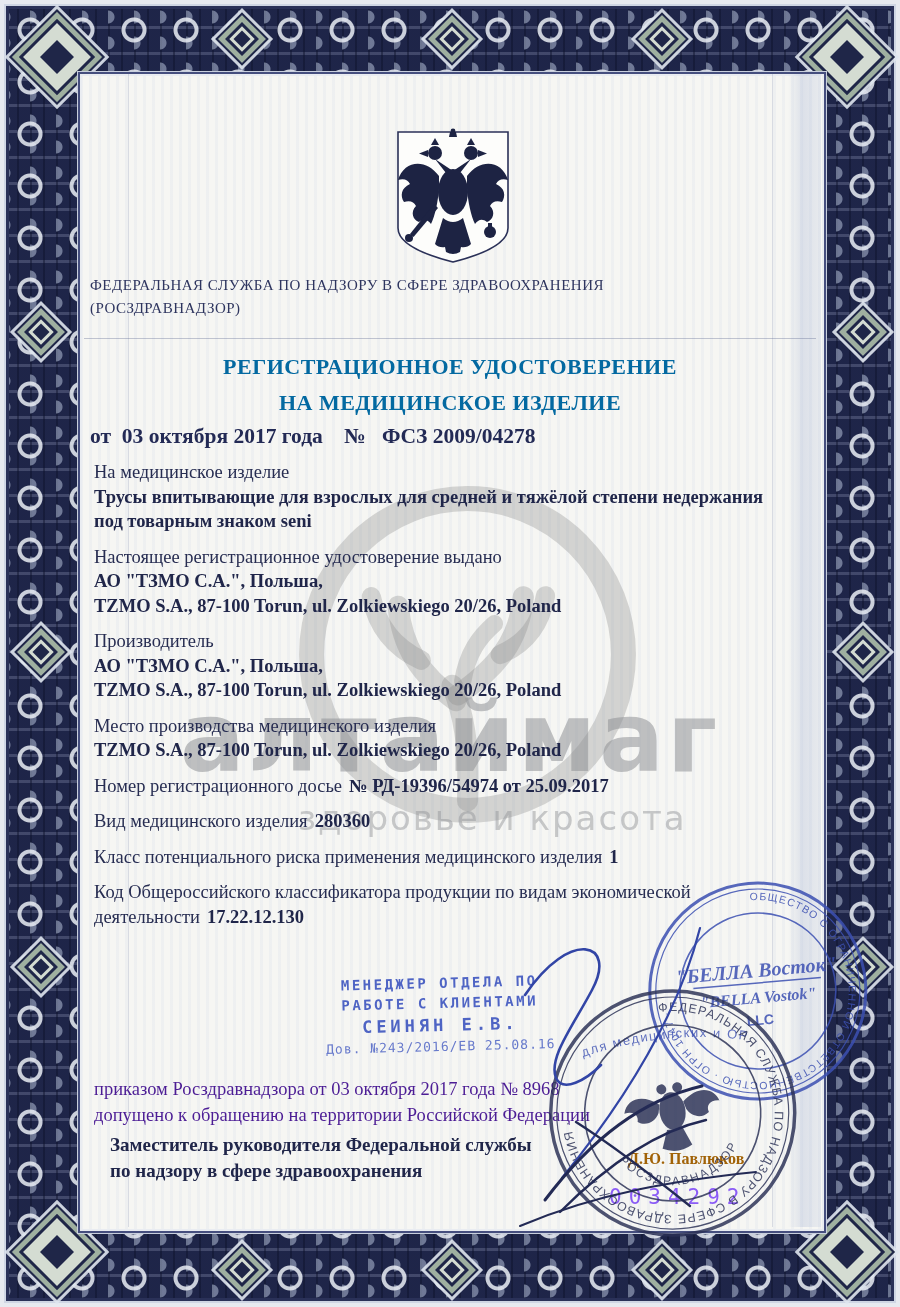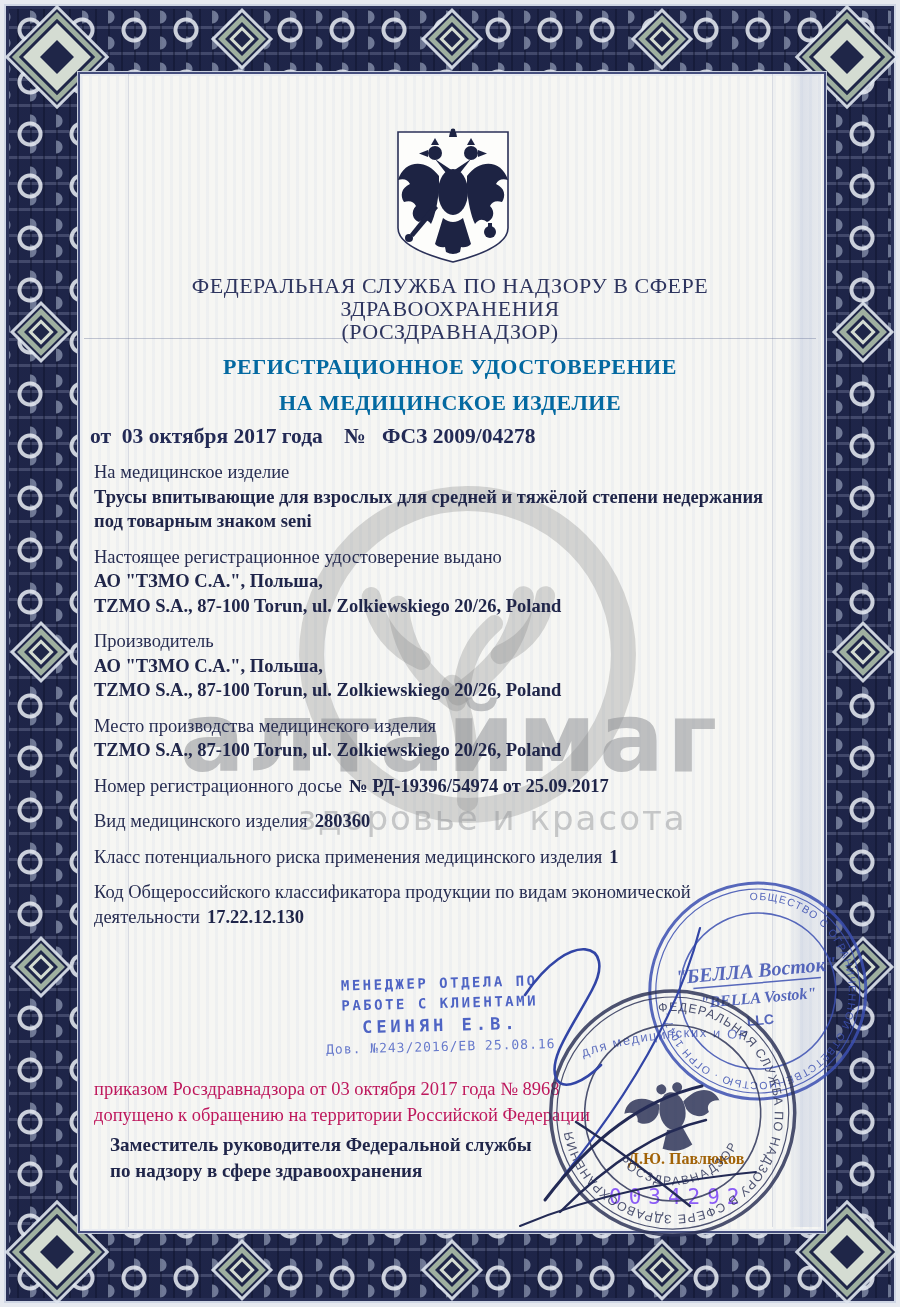--- a/index.html
+++ b/index.html
@@ -22,31 +22,31 @@
   .med.small{width:34px;height:34px;}
   
   .panel{position:absolute;left:78px;top:72px;width:744px;height:1157px;background:#f6f6f3;
     border:2px solid #454e7e;box-shadow:inset 0 0 0 2px #e9ecf1, 0 0 0 1px #c8cfdd;
     background-image:repeating-linear-gradient(90deg, rgba(214,221,233,.25) 0 3px, transparent 3px 9px);}
   .fold{position:absolute;top:74px;width:1px;height:1153px;background:rgba(100,115,160,.2);}
   .scan-band{position:absolute;left:788px;top:74px;width:33px;height:1153px;
     background:linear-gradient(90deg, transparent, rgba(160,175,210,.3) 45%, rgba(160,175,210,.16));}
   .hrule{position:absolute;left:84px;top:338px;width:732px;height:1px;background:rgba(90,100,140,.35);}
   
-  .hdr{position:absolute;left:90px;top:274px;width:720px;text-align:center;color:#2e355f;
-       font-size:22px;line-height:23px;letter-spacing:.5px;}
+  .hdr{position:absolute;left:90px;top:274px;width:720px;color:#2e355f;
+       font-size:15px;line-height:23px;letter-spacing:.5px;}
   .title{position:absolute;left:90px;top:349px;width:720px;text-align:center;color:#0369a1;
          font-weight:bold;font-size:22px;line-height:36px;letter-spacing:.5px;}
   .dateline{position:absolute;left:90px;top:424px;width:720px;text-align:left;color:#232a55;
             font-weight:bold;font-size:21.5px;white-space:pre;}
   .content{position:absolute;left:94px;top:460px;width:714px;color:#272d52;font-size:18.5px;line-height:24.5px;}
   .para{margin:0 0 11px 0;}
   .b{font-weight:bold;color:#20264a;}
   .val{margin-left:7px;}
-  .order-block{position:absolute;left:94px;top:1076px;width:640px;color:#be185d;font-size:18.5px;line-height:26px;}
+  .order-block{position:absolute;left:94px;top:1076px;width:640px;color:#4c1d95;font-size:18.5px;line-height:26px;}
   .deputy-block{position:absolute;left:94px;top:1132px;width:480px;color:#20264a;font-weight:bold;font-size:19px;line-height:26px;margin-left:16px;}
   .signer{position:absolute;left:628px;top:1150px;width:200px;color:#a16207;font-weight:bold;font-size:16px;}
   .serial{position:absolute;left:609px;top:1185px;color:#8b5cf6;font-family:"DejaVu Sans Mono","Liberation Mono",monospace;
           font-size:21px;letter-spacing:7px;}
   
   .wm{pointer-events:none;}
   .wm-logo{position:absolute;left:275px;top:462px;}
   .wm-brand{position:absolute;left:180px;top:682px;width:720px;color:rgba(143,145,149,.55);
     font-family:"DejaVu Sans","Liberation Sans",sans-serif;font-weight:bold;font-size:96px;letter-spacing:3px;}
   .wm-tag{position:absolute;left:298px;top:798px;color:rgba(150,152,156,.5);

